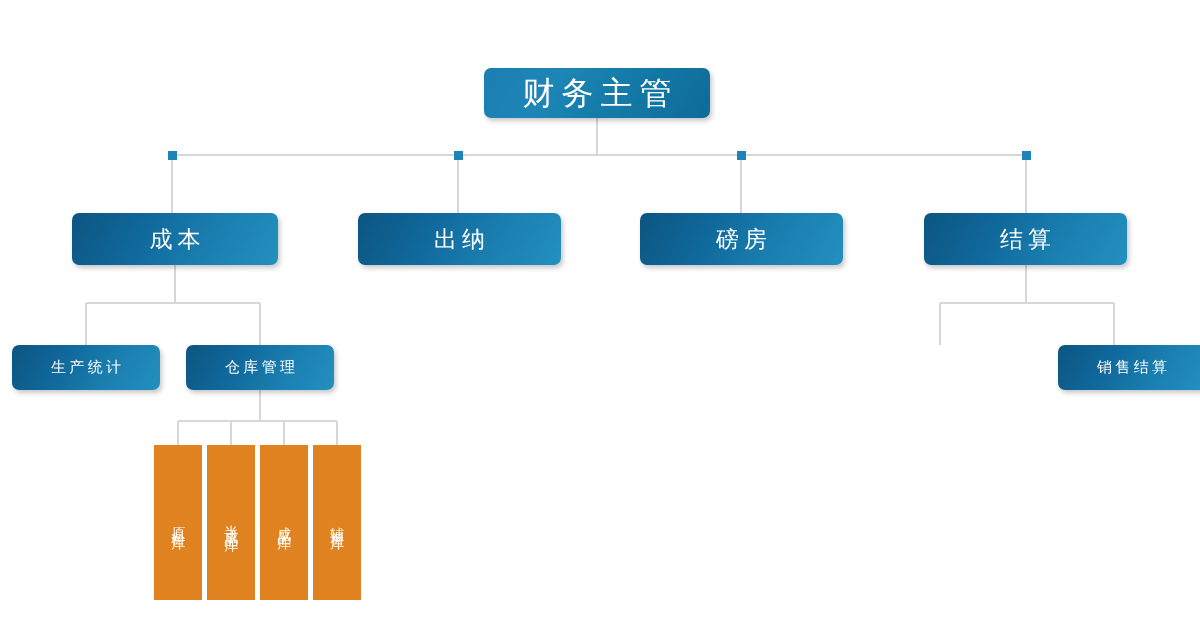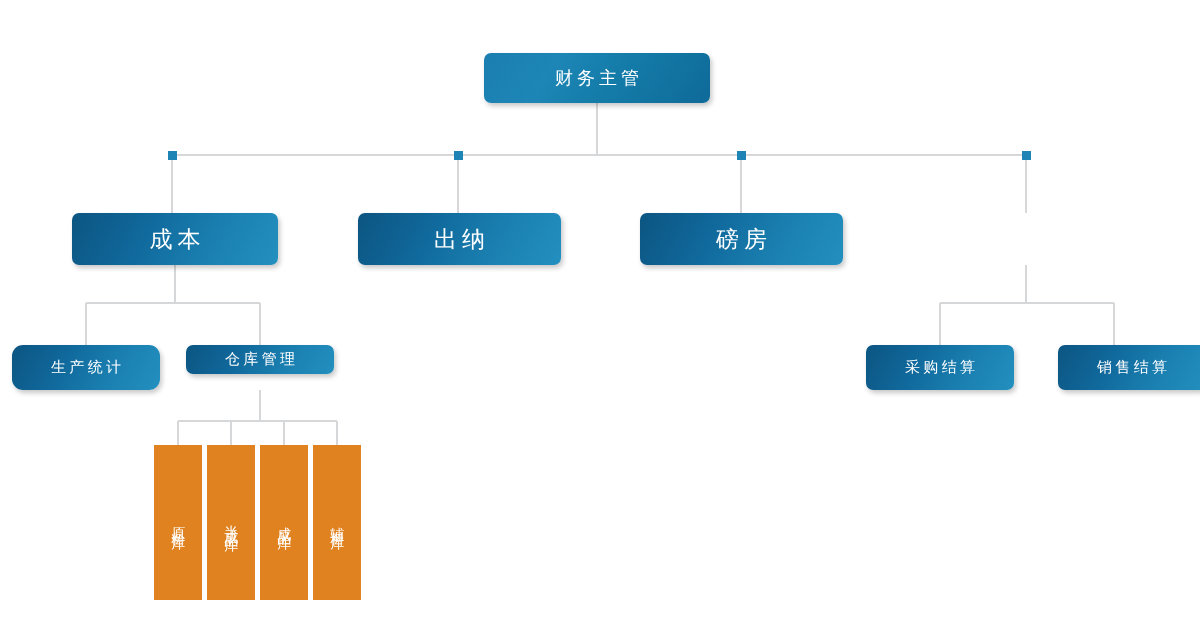--- a/index.html
+++ b/index.html
@@ -43,21 +43,21 @@
     background:linear-gradient(125deg,#1b7eb0 0%,#1d86b6 30%,#147ba8 58%,#0f6a99 100%);
   }
   .orange{
     background:#e0821f;
     border-radius:0;
     box-shadow:none;
     letter-spacing:normal;
     text-indent:0;
   }
 
-  .lvl0{font-size:18px;}
+  .lvl0{font-size:32px;margin-top:15px;}
   .lvl1{font-size:23px;}
   .lvl2{font-size:15px;}
 
   
   .vtext{
     writing-mode:vertical-rl;
     text-orientation:upright;
     font-size:14px;
     letter-spacing:.30em;
     line-height:1.1;
@@ -112,29 +112,29 @@
 
   <div class="node blue lvl1" style="left:72px;top:213px;width:206px;height:52px;">
     <span>成本</span>
   </div>
   <div class="node blue lvl1" style="left:640px;top:213px;width:203px;height:52px;">
     <span>磅房</span>
   </div>
   <div class="node blue lvl1" style="left:358px;top:213px;width:203px;height:52px;">
     <span>出纳</span>
   </div>
+  <div class="node blue lvl1" style="left:924px;top:213px;width:203px;height:52px;">
+    <span>结算</span>
+  </div>
 
-  <div class="node blue lvl2" style="left:12px;top:345px;width:148px;height:45px;border-radius:11px;">
+  <div class="node blue lvl2" style="left:12px;top:345px;width:148px;height:45px;">
     <span>生产统计</span>
   </div>
-  <div class="node blue lvl2" style="left:186px;top:345px;width:148px;height:29px;">
+  <div class="node blue lvl2" style="left:186px;top:345px;width:148px;height:45px;">
     <span>仓库管理</span>
-  </div>
-  <div class="node blue lvl2" style="left:866px;top:345px;width:148px;height:45px;">
-    <span>采购结算</span>
   </div>
   <div class="node blue lvl2" style="left:1040px;top:345px;width:148px;height:45px;margin-left:18px;">
     <span>销售结算</span>
   </div>
 
   <div class="node orange" style="left:154px;top:445px;width:48px;height:155px;">
     <span class="vtext">原料库</span>
   </div>
   <div class="node orange" style="left:207px;top:445px;width:48px;height:155px;">
     <span class="vtext">半成品库</span>

